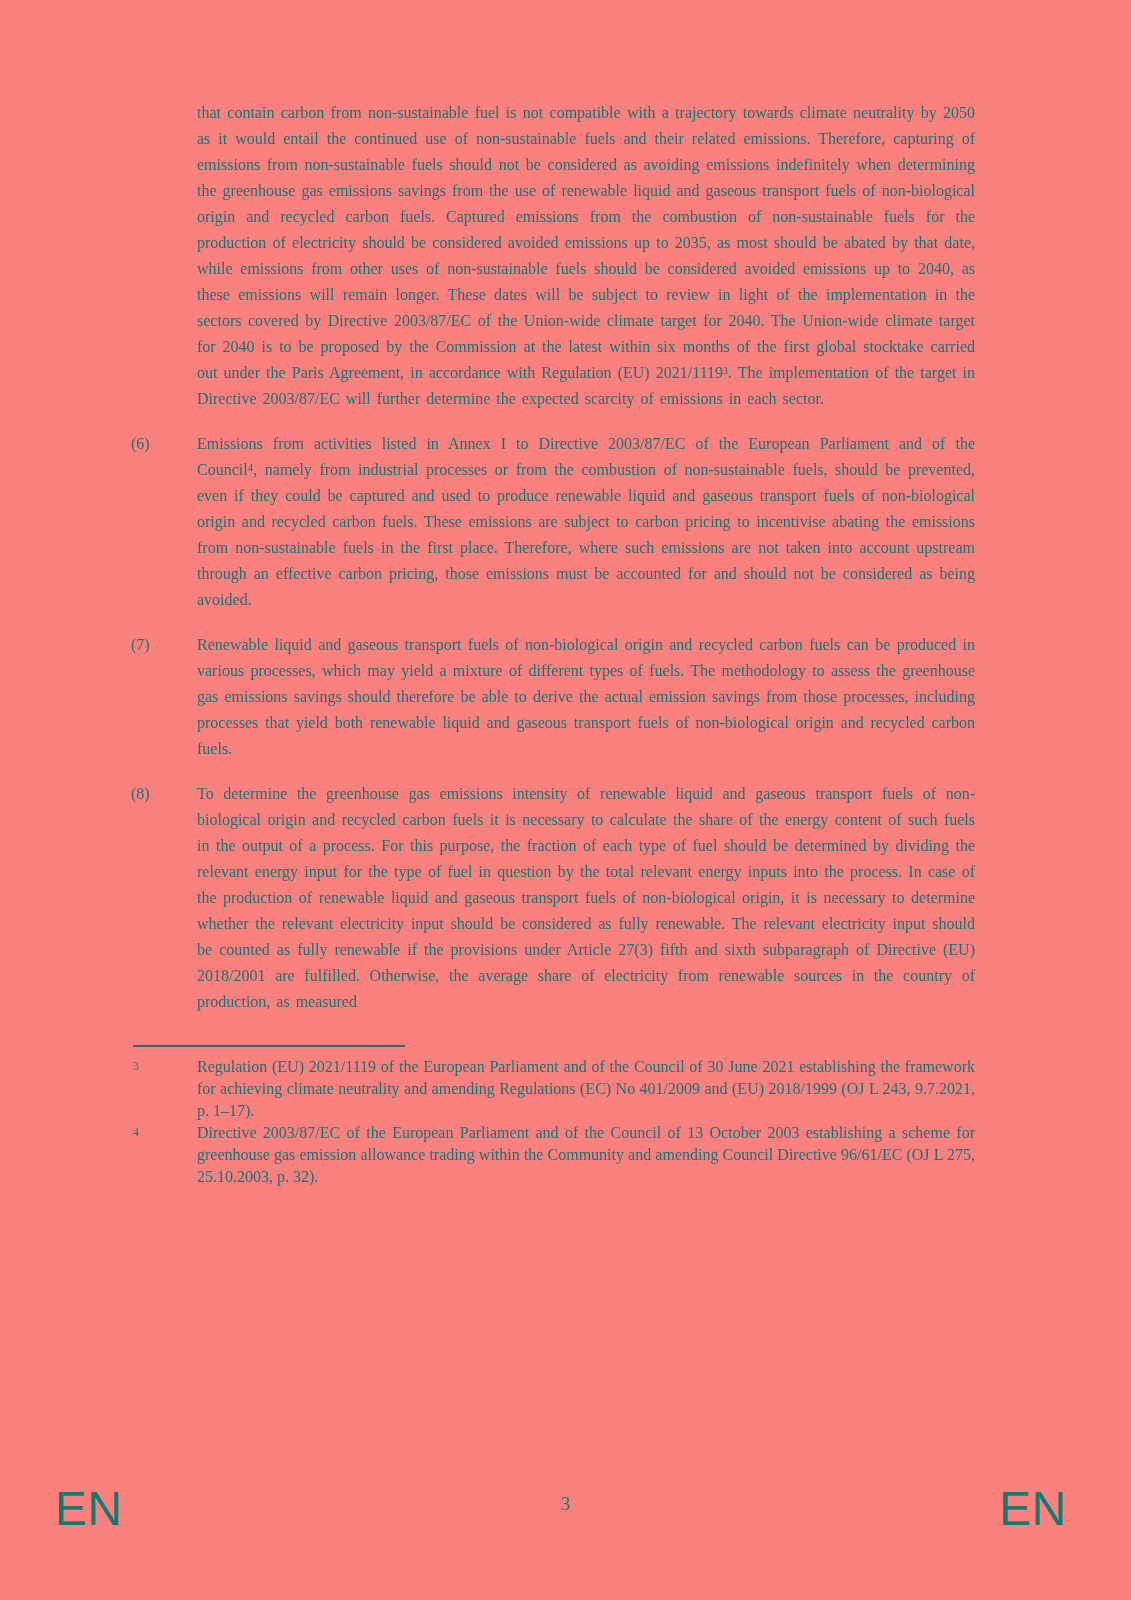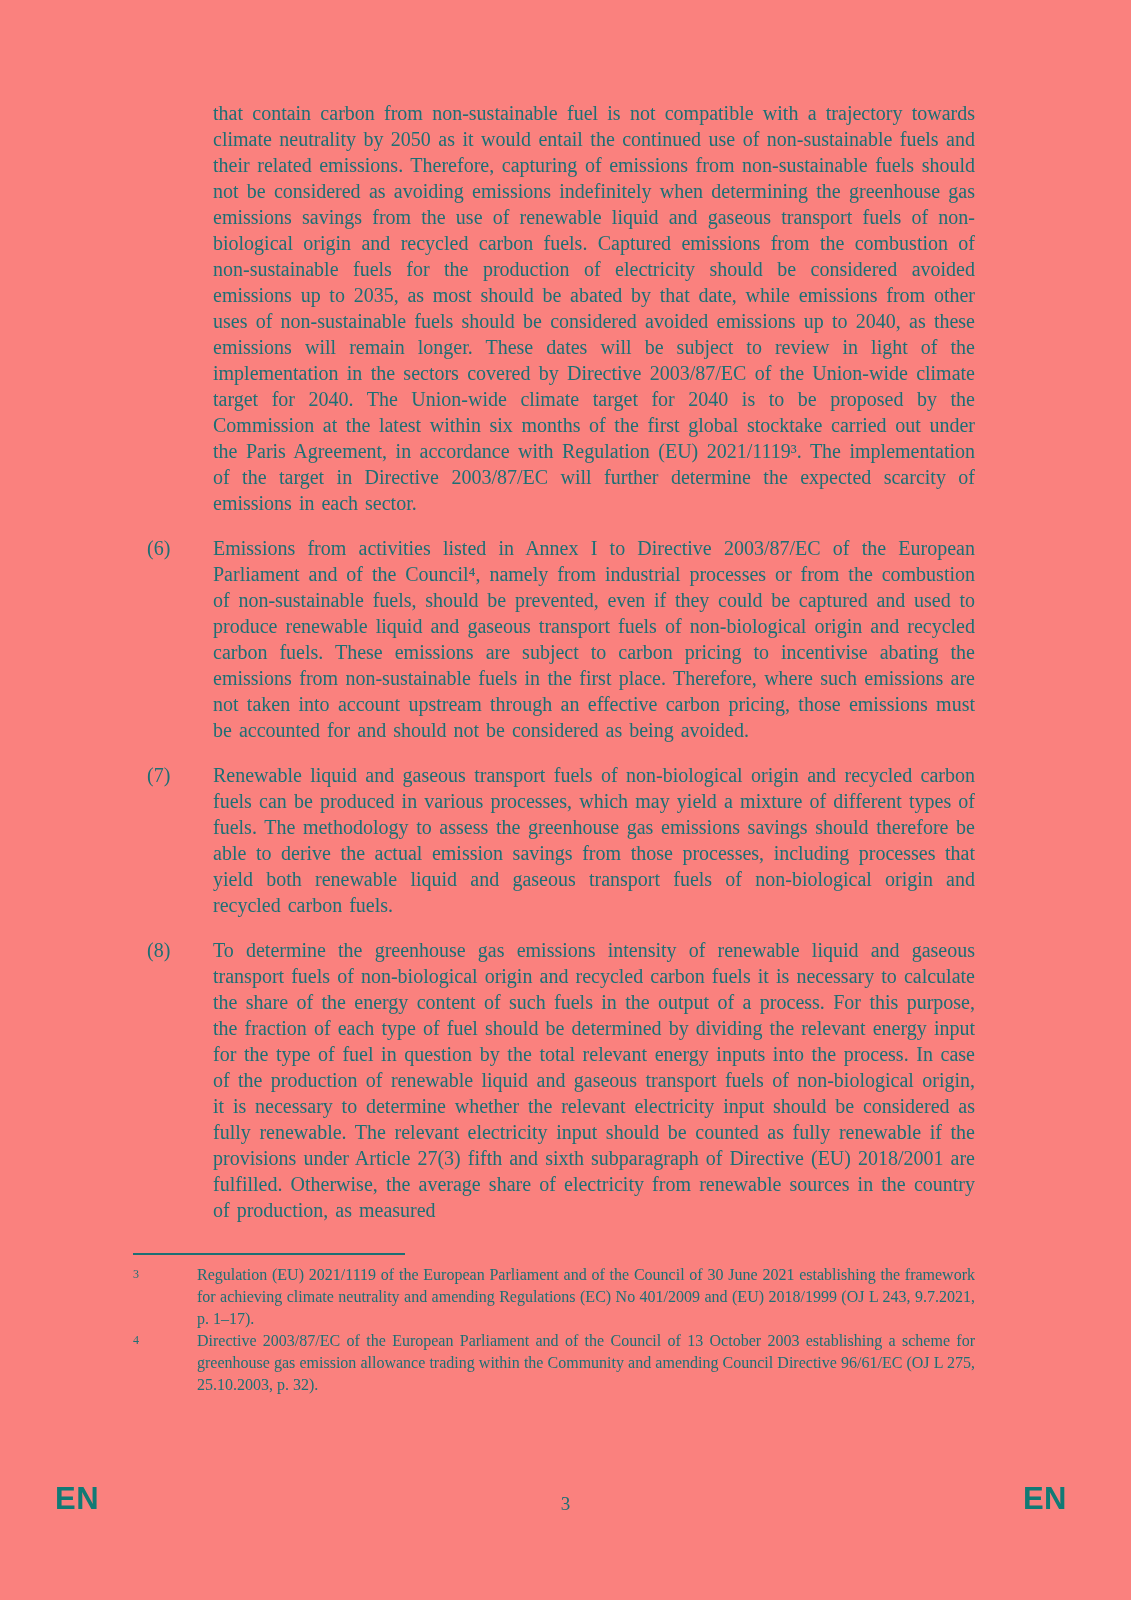--- a/index.html
+++ b/index.html
@@ -23,24 +23,24 @@
   .content {
     position: absolute;
     left: 131px;
     top: 100px;
     width: 844px;
   }
   .para {
     position: relative;
     padding-left: 66px;
     text-align: justify;
-    font-size: 20px;
+    font-size: 16px;
     line-height: 26px;
     word-spacing: 2px;
-    margin: 0 0 19px 16px;
+    margin: 0 0 19px 0;
   }
   .para .num {
     position: absolute;
     left: 0;
     top: 0;
     word-spacing: normal;
   }
   .fnrule {
     border: none;
     border-top: 2.5px solid #1d6f74;
@@ -57,22 +57,22 @@
   .footnote .marker {
     position: absolute;
     left: 2px;
     top: -1px;
     font-size: 12px;
   }
   .en {
     position: absolute;
     top: 1481px;
     font-family: "Liberation Sans", sans-serif;
-    font-weight: bold;
-    font-size: 31px;
+    font-weight: normal;
+    font-size: 48px;
     color: #117a75;
     letter-spacing: 0.5px;
   }
   .en.left  { left: 55px; }
   .en.right { right: 64px; }
   .pagenum {
     position: absolute;
     top: 1493px;
     left: 0;
     width: 1131px;

